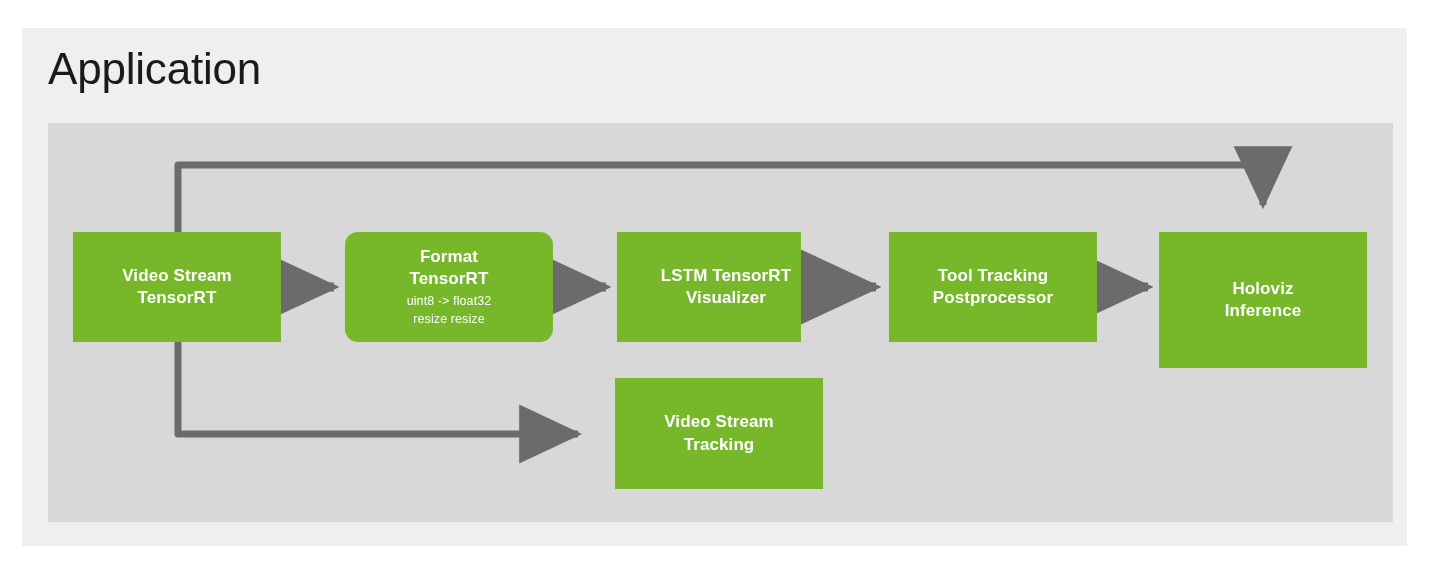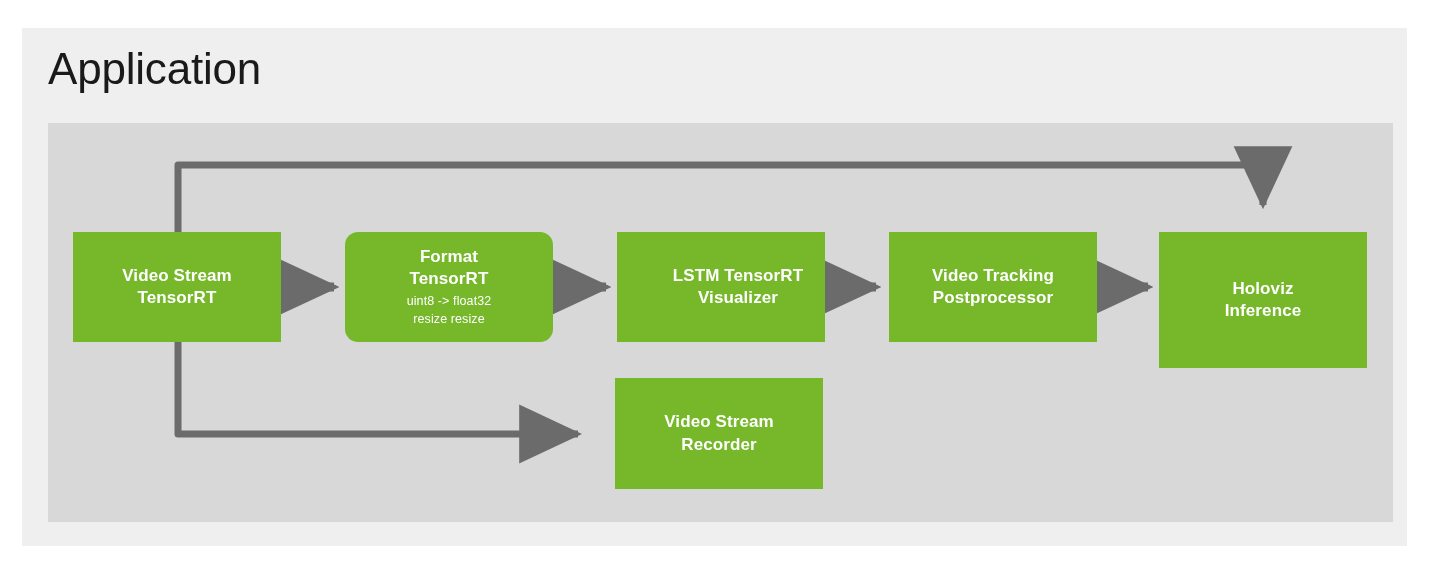--- a/index.html
+++ b/index.html
@@ -124,33 +124,33 @@
     <div class="title">TensorRT</div>
   </div>
 
   <div class="node" style="left:345px; top:232px; width:208px; height:110px;border-radius:13px;">
     <div class="title">Format</div>
     <div class="title">TensorRT</div>
     <div class="sub">uint8 -&gt; float32</div>
     <div class="sub">resize resize</div>
   </div>
 
-  <div class="node" style="left:617px; top:232px; width:208px; height:110px;padding-left:40px;">
+  <div class="node" style="left:617px; top:232px; width:184px; height:110px;padding-left:40px;">
     <div class="title">LSTM TensorRT</div>
     <div class="title">Visualizer</div>
   </div>
 
   <div class="node" style="left:889px; top:232px; width:208px; height:110px;">
-    <div class="title">Video Tracking</div>
+    <div class="title">Tool Tracking</div>
     <div class="title">Postprocessor</div>
   </div>
 
   <div class="node" style="left:1159px; top:232px; width:208px; height:136px;text-align:center;">
     <div class="title">Holoviz</div>
     <div class="title">Inference</div>
   </div>
 
   <div class="node" style="left:615px; top:378px; width:208px; height:111px;">
     <div class="title">Video Stream</div>
-    <div class="title">Recorder</div>
+    <div class="title">Tracking</div>
   </div>
 
 </div>
 
 </body></html>

